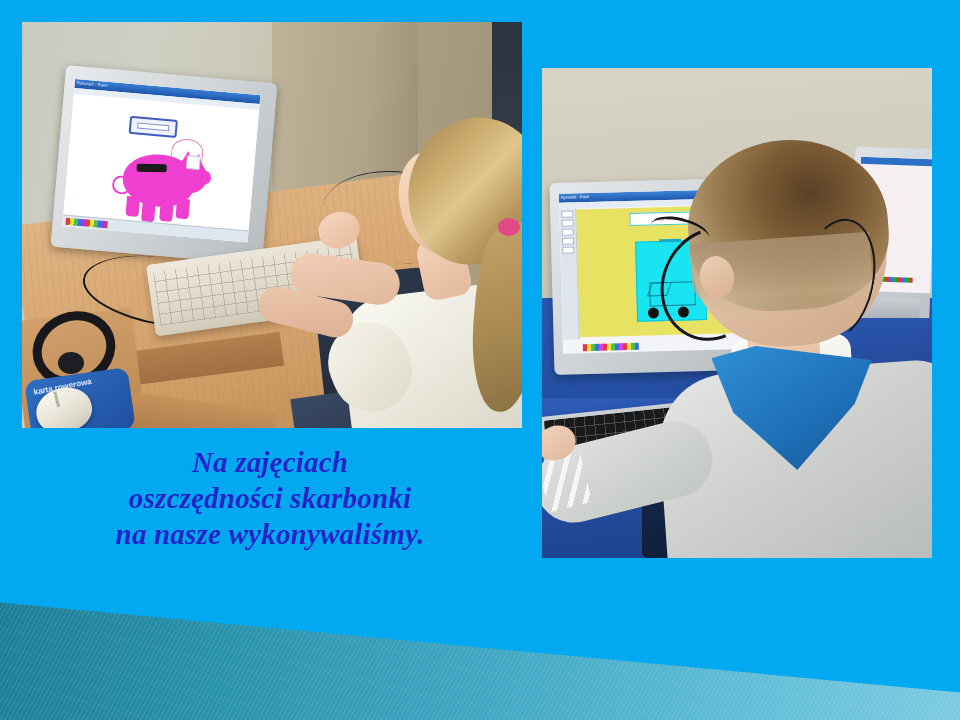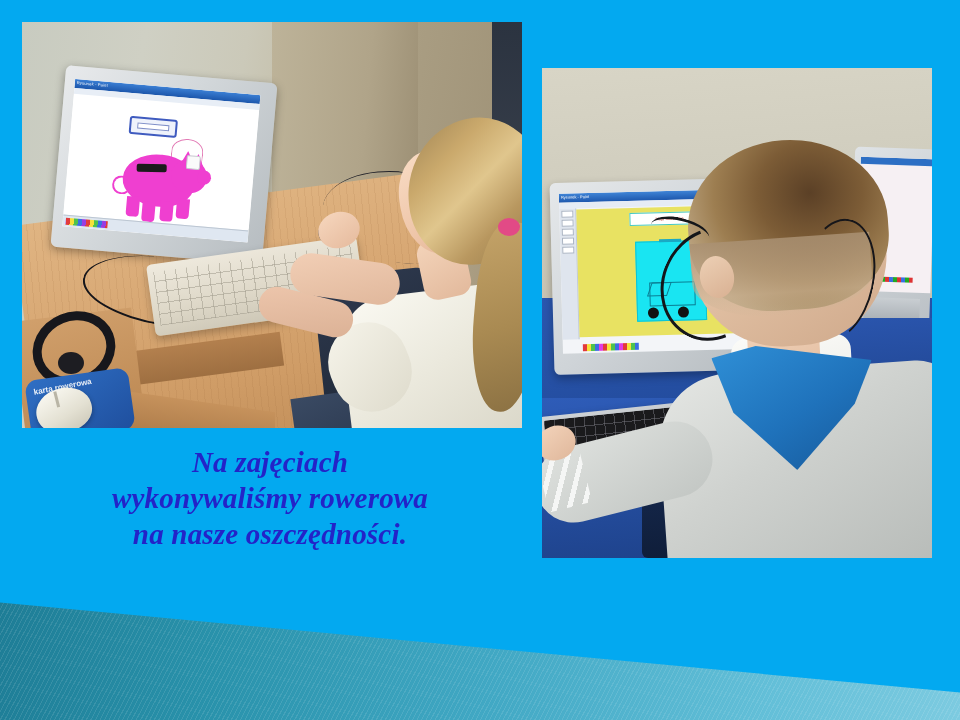--- a/index.html
+++ b/index.html
@@ -414,22 +414,22 @@
     <div class="pr-boy-hair"></div>
     <div class="pr-boy-fade"></div>
     <div class="pr-boy-ear"></div>
     <div class="pr-boy-glass"></div>
     <div class="pr-boy-glass2"></div>
     <div class="pr-cable"></div>
   </div>
 
   <div id="caption">
     <span class="line">Na zajęciach</span>
-    <span class="line">wykonywaliśmy rowerowa</span>
-    <span class="line">na nasze oszczędności.</span>
+    <span class="line">oszczędności skarbonki</span>
+    <span class="line">na nasze wykonywaliśmy.</span>
   </div>
 
   <div id="deco">
     <div class="band band-lightblue"></div>
     <div class="band band-black"></div>
     <div class="band band-teal"></div>
     <div class="band-texture"></div>
   </div>
 
 </div>

